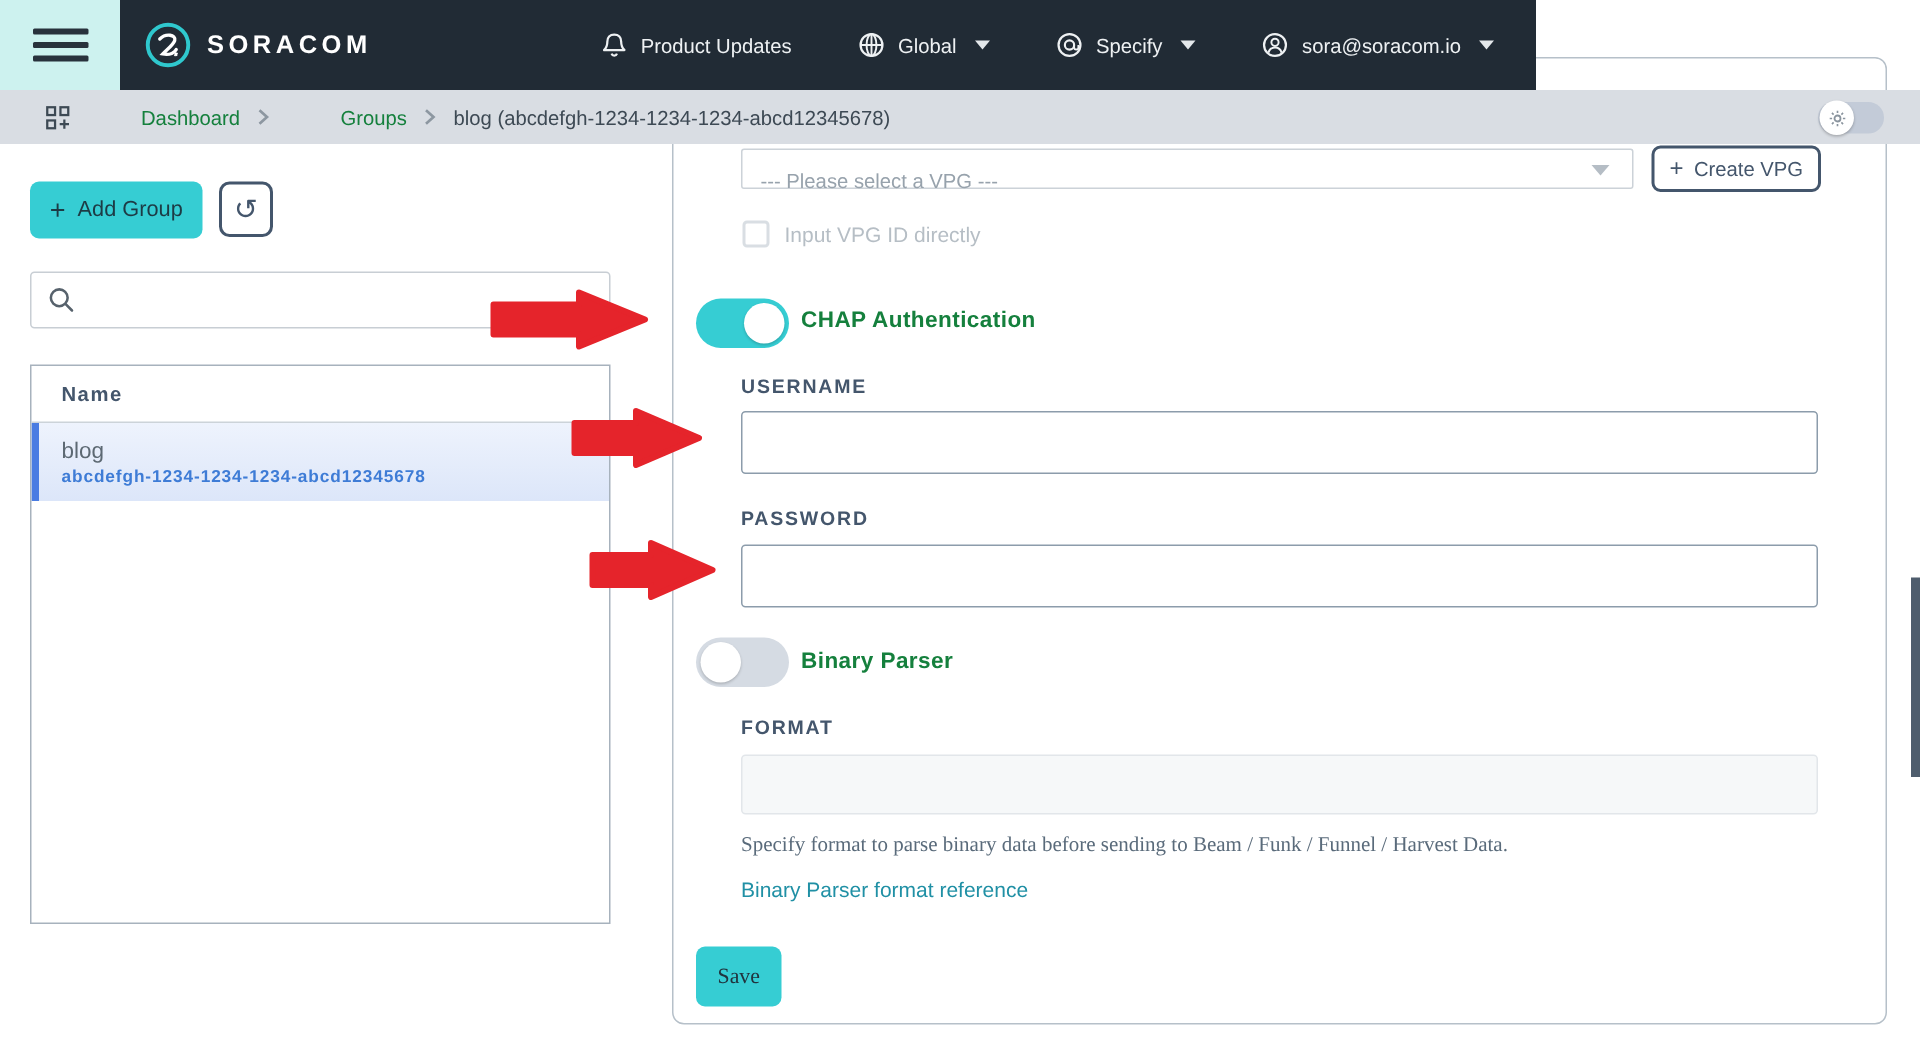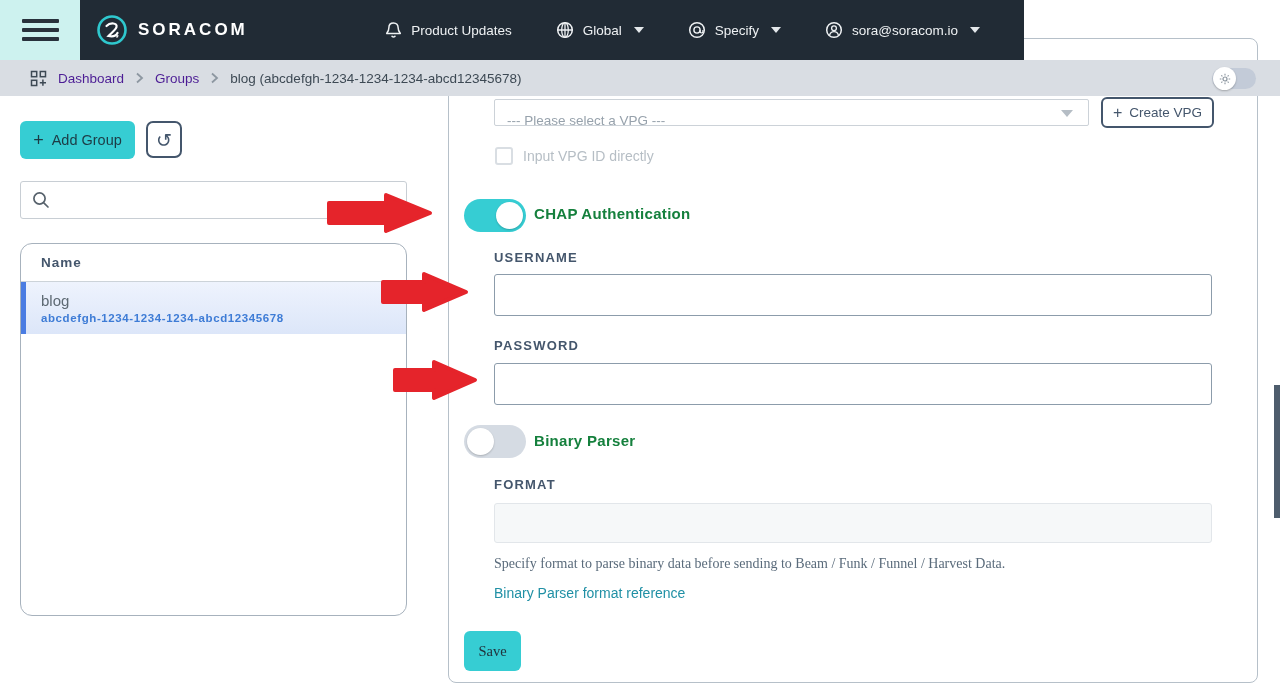--- a/index.html
+++ b/index.html
@@ -8,32 +8,32 @@
 
   
   .navbar { position:absolute; top:0; left:0; width:1024px; height:60px;
             background:var(--c-navbar,#212b35); display:flex; align-items:center; z-index:20; }
   .hamburger { width:80px; height:60px; background:var(--c-hamburger_bg,#cdf2ef);
                display:flex; flex-direction:column; align-items:center; justify-content:center;
                gap:5px; cursor:pointer; flex:0 0 auto; }
   .hamburger .bar { width:37px; height:4px; background:#28323c; border-radius:1px; }
   .brand { display:flex; align-items:center; gap:10px; margin-left:16px; cursor:pointer; }
   .brand-text { color:#fff; font-size:17px; font-weight:bold; letter-spacing:3px; }
-  .nav-right { margin-left:auto; display:flex; align-items:center; gap:44px; padding-right:44px; }
+  .nav-right { margin-left:auto; display:flex; align-items:center; gap:44px; padding-right:28px; }
   .nav-item { display:flex; align-items:center; gap:9px; color:#eef1f3; font-size:13.5px; cursor:pointer; white-space:nowrap; }
   .nav-item svg { display:block; }
   .caret-down { width:0; height:0; border-left:5px solid transparent; border-right:5px solid transparent;
                 border-top:6px solid #e4e8eb; margin-left:3px; }
 
   
   .breadcrumb-bar { position:absolute; top:60px; left:0; width:1280px; height:36px;
                     background:var(--c-breadcrumb_bg,#d9dde3); z-index:15;
                     display:flex; align-items:center; padding-left:30px; gap:11px;
                     font-size:13.5px; color:#3d4954; }
-  .bc-link { color:#4c1d95; text-decoration:none; cursor:pointer; }
+  .bc-link { color:#15803d; text-decoration:none; cursor:pointer;margin-left:36px; }
   .bc-current { color:#3d4954; }
   .theme-toggle { position:absolute; right:24px; top:8px; width:44px; height:21px;
                   background:#c3cbd8; border-radius:11px; cursor:pointer; }
   .theme-knob { position:absolute; left:1px; top:-1px; width:23px; height:23px; background:#fff;
                 border-radius:50%; box-shadow:0 1px 2px rgba(0,0,0,.25);
                 display:flex; align-items:center; justify-content:center; }
 
   
   .btn-add-group { position:absolute; left:20px; top:121px; width:115px; height:38px;
                    background:var(--c-teal,#36cdd3); border:none; border-radius:6px;
@@ -43,21 +43,21 @@
   .btn-refresh { position:absolute; left:146px; top:121px; width:36px; height:37px;
                  background:#fff; border:2px solid var(--c-label,#44566c); border-radius:7px;
                  display:flex; align-items:center; justify-content:center; cursor:pointer;
                  color:var(--c-label,#44566c); font-family:"DejaVu Sans", sans-serif; font-size:19px; }
   .search-box { position:absolute; left:20px; top:181px; width:387px; height:38px;
                 background:#fff; border:1px solid #c8ced4; border-radius:3px;
                 display:flex; align-items:center; padding-left:10px; gap:8px; }
   .search-box input { border:none; outline:none; flex:1; height:100%; font-size:14px;
                       font-family:inherit; background:transparent; color:#3d4954; }
   .group-list { position:absolute; left:20px; top:243px; width:387px; height:373px;
-                background:#fff; border:1px solid #a7b2bd; border-radius:12px; overflow:hidden; }
+                background:#fff; border:1px solid #a7b2bd; border-radius:0; overflow:hidden; }
   .group-list-header { height:38px; display:flex; align-items:center; padding-left:20px;
                        font-size:13.5px; font-weight:bold; letter-spacing:1px;
                        color:var(--c-label,#44566c); border-bottom:1px solid #ccd3d9; }
   .group-row { height:52px; background:linear-gradient(180deg,#eef3fd,#dce6f9);
                border-left:5px solid var(--c-selected_accent,#4a7ce2);
                display:flex; flex-direction:column; justify-content:center; gap:3px;
                padding-left:15px; cursor:pointer; }
   .group-row-name { font-size:15px; color:#5d6973; }
   .group-row-id { font-size:11.5px; font-weight:bold; letter-spacing:.6px;
                   color:#3e7cd6; }

